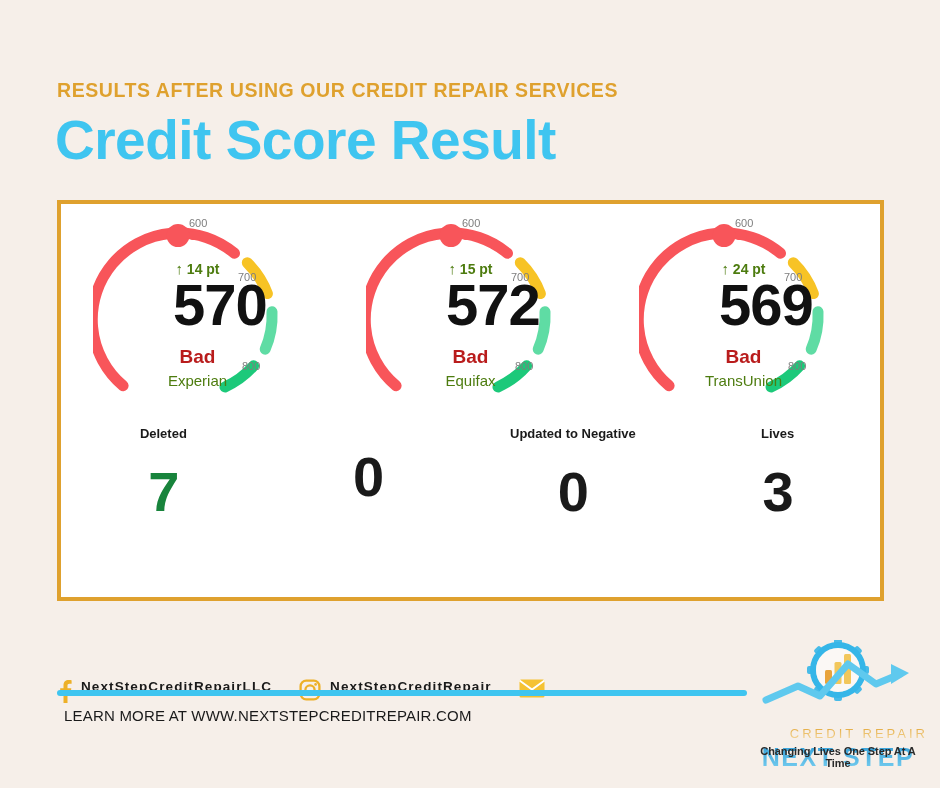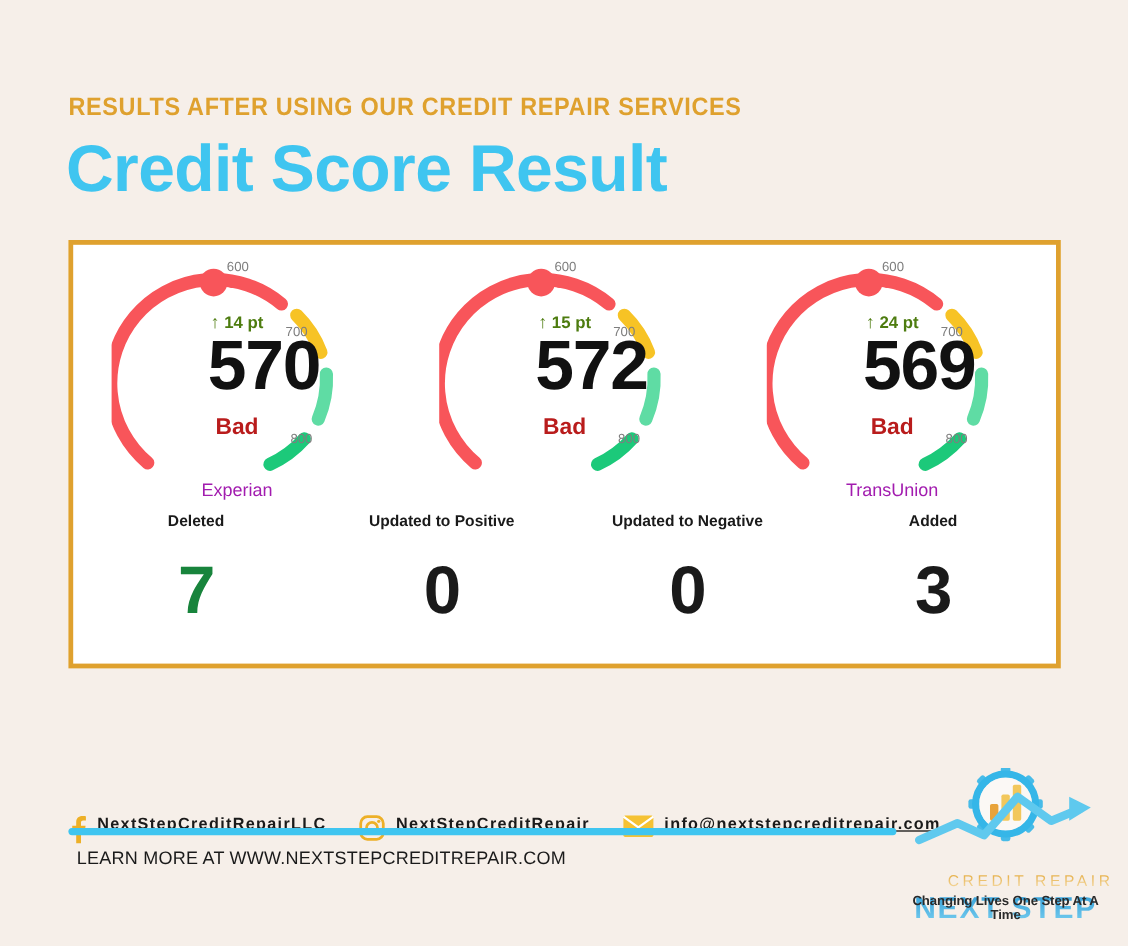--- a/index.html
+++ b/index.html
@@ -14,21 +14,21 @@
     font-size:21px;font-weight:bold;letter-spacing:.6px;
     color:#DFA12E;white-space:nowrap;
     transform:scaleX(.93);transform-origin:left center;
   }
   .headline{
     position:absolute;left:55px;top:108px;
     font-size:55px;font-weight:bold;letter-spacing:-.5px;
     color:#3FC5F0;white-space:nowrap;
   }
   .card{
-    position:absolute;left:57px;top:200px;width:827px;height:357px;
+    position:absolute;left:57px;top:200px;width:827px;height:401px;
     background:#FFFFFF;border:4px solid #DFA12E;box-sizing:border-box;
   }
   .gauges{
     position:absolute;left:0;top:0;width:100%;height:215px;
     display:flex;
   }
   .gauge{flex:1;position:relative;}
   .gauge svg{position:absolute;left:50%;top:8px;transform:translateX(-50%);}
   .g-delta{
     position:absolute;left:0;right:0;top:56px;text-align:center;
@@ -39,22 +39,22 @@
     position:absolute;left:0;right:0;top:72px;text-align:center;
     font-size:58px;font-weight:bold;color:#111;letter-spacing:-1px;
     line-height:1;
     margin-left:45px;
   }
   .g-rating{
     position:absolute;left:0;right:0;top:142px;text-align:center;
     font-size:19px;font-weight:bold;color:#b91c1c;
   }
   .g-bureau{
-    position:absolute;left:0;right:0;top:196px;text-align:center;
-    font-size:15px;color:#a21caf;
+    position:absolute;left:0;right:0;top:168px;text-align:center;
+    font-size:15px;color:#4d7c0f;
   }
   .g-tick{position:absolute;font-size:11px;color:#7E7E7E;}
   .stats{
     position:absolute;left:0;top:222px;width:100%;display:flex;
   }
   .stat{flex:1;text-align:center;}
   .stat-label{font-size:13px;font-weight:bold;color:#1A1A1A;}
   .stat-value{font-size:56px;font-weight:bold;line-height:1.05;margin-top:22px;letter-spacing:-1px;}
   .footer-row{
     position:absolute;left:57px;top:679px;
@@ -126,20 +126,21 @@
         <path d="M 160.6 153.8 A 85 85 0 0 1 132.0 174.9" fill="none" stroke="#1CC97A" stroke-width="11" stroke-linecap="round"></path>
         <circle cx="85.0" cy="23.5" r="11.5" fill="#F8555A"></circle>
         <rect x="96" y="19" width="12" height="9" rx="4" fill="#F8555A"></rect>
       </svg>
       <div class="g-tick" style="left:128px;top:13px;">600</div>
       <div class="g-tick" style="left:177px;top:67px;">700</div>
       <div class="g-tick" style="left:181px;top:156px;">800</div>
       <div class="g-delta"><span class="arw">↑</span> <span>15 pt</span></div>
       <div class="g-score">572</div>
       <div class="g-rating">Bad</div>
+      <div class="g-bureau">Equifax</div>
     </div>
 
     <div class="gauge">
       <svg width="210" height="200" viewBox="0 0 210 200">
         <path d="M 30.1 173.7 A 85 85 0 1 1 141.5 41.3" fill="none" stroke="#F8555A" stroke-width="11" stroke-linecap="round"></path>
         <path d="M 154.3 50.7 A 85 85 0 0 1 174.4 81.6" fill="none" stroke="#F7C325" stroke-width="11" stroke-linecap="round"></path>
         <path d="M 179.0 99.7 A 85 85 0 0 1 172.2 137.2" fill="none" stroke="#5FDCA4" stroke-width="11" stroke-linecap="round"></path>
         <path d="M 160.6 153.8 A 85 85 0 0 1 132.0 174.9" fill="none" stroke="#1CC97A" stroke-width="11" stroke-linecap="round"></path>
         <circle cx="85.0" cy="23.5" r="11.5" fill="#F8555A"></circle>
         <rect x="96" y="19" width="12" height="9" rx="4" fill="#F8555A"></rect>
@@ -154,29 +155,28 @@
     </div>
 
   </div>
 
   <div class="stats">
     <div class="stat">
       <div class="stat-label">Deleted</div>
       <div class="stat-value" style="color:#18843C;">7</div>
     </div>
     <div class="stat">
-      <div class="stat-label">Updated to Positive</div>
       <div class="stat-value" style="color:#1A1A1A;">0</div>
     </div>
     <div class="stat">
       <div class="stat-label">Updated to Negative</div>
       <div class="stat-value" style="color:#1A1A1A;">0</div>
     </div>
     <div class="stat">
-      <div class="stat-label">Added</div>
+      <div class="stat-label">Lives</div>
       <div class="stat-value" style="color:#1A1A1A;">3</div>
     </div>
   </div>
 
 </div>
 
 <div class="footer-row">
   <svg width="15" height="24" viewBox="0 0 15 24">
     <path d="M10.5 24V13.2h3.3l.5-4H10.5V6.6c0-1.1.3-1.9 2-1.9h2.1V1.2C14.2 1.1 13 1 11.6 1 8.6 1 6.5 2.8 6.5 6.2v3H3.2v4h3.3V24z" fill="#EDB027"></path>
   </svg>
@@ -186,21 +186,20 @@
     <rect x="1.6" y="1.6" width="18.8" height="18.8" rx="5.6" fill="none" stroke="#EDB027" stroke-width="2.3"></rect>
     <circle cx="11" cy="11" r="4.6" fill="none" stroke="#EDB027" stroke-width="2.3"></circle>
     <circle cx="16.6" cy="5.4" r="1.35" fill="#EDB027"></circle>
   </svg>
   <span class="fi-text">NextStepCreditRepair</span>
   <span class="fi-sep"></span>
   <svg width="26" height="19" viewBox="0 0 26 19">
     <rect x="0.5" y="0.5" width="25" height="18" rx="1.5" fill="#F5C233"></rect>
     <path d="M0.5 1.5 L13 10.5 L25.5 1.5" fill="none" stroke="#FFFFFF" stroke-width="1.9"></path>
   </svg>
-  <span class="fi-text">info@nextstepcreditrepair.com</span>
 </div>
 
 <div class="rule"></div>
 <div class="learn">LEARN MORE AT WWW.NEXTSTEPCREDITREPAIR.COM</div>
 
 <div class="logo">
   <svg width="180" height="66" viewBox="0 0 180 66">
     <g transform="translate(90,30)">
       <g fill="#35B6E8" opacity="0.9">
         <rect x="-4" y="-31" width="8" height="9" rx="2"></rect>

